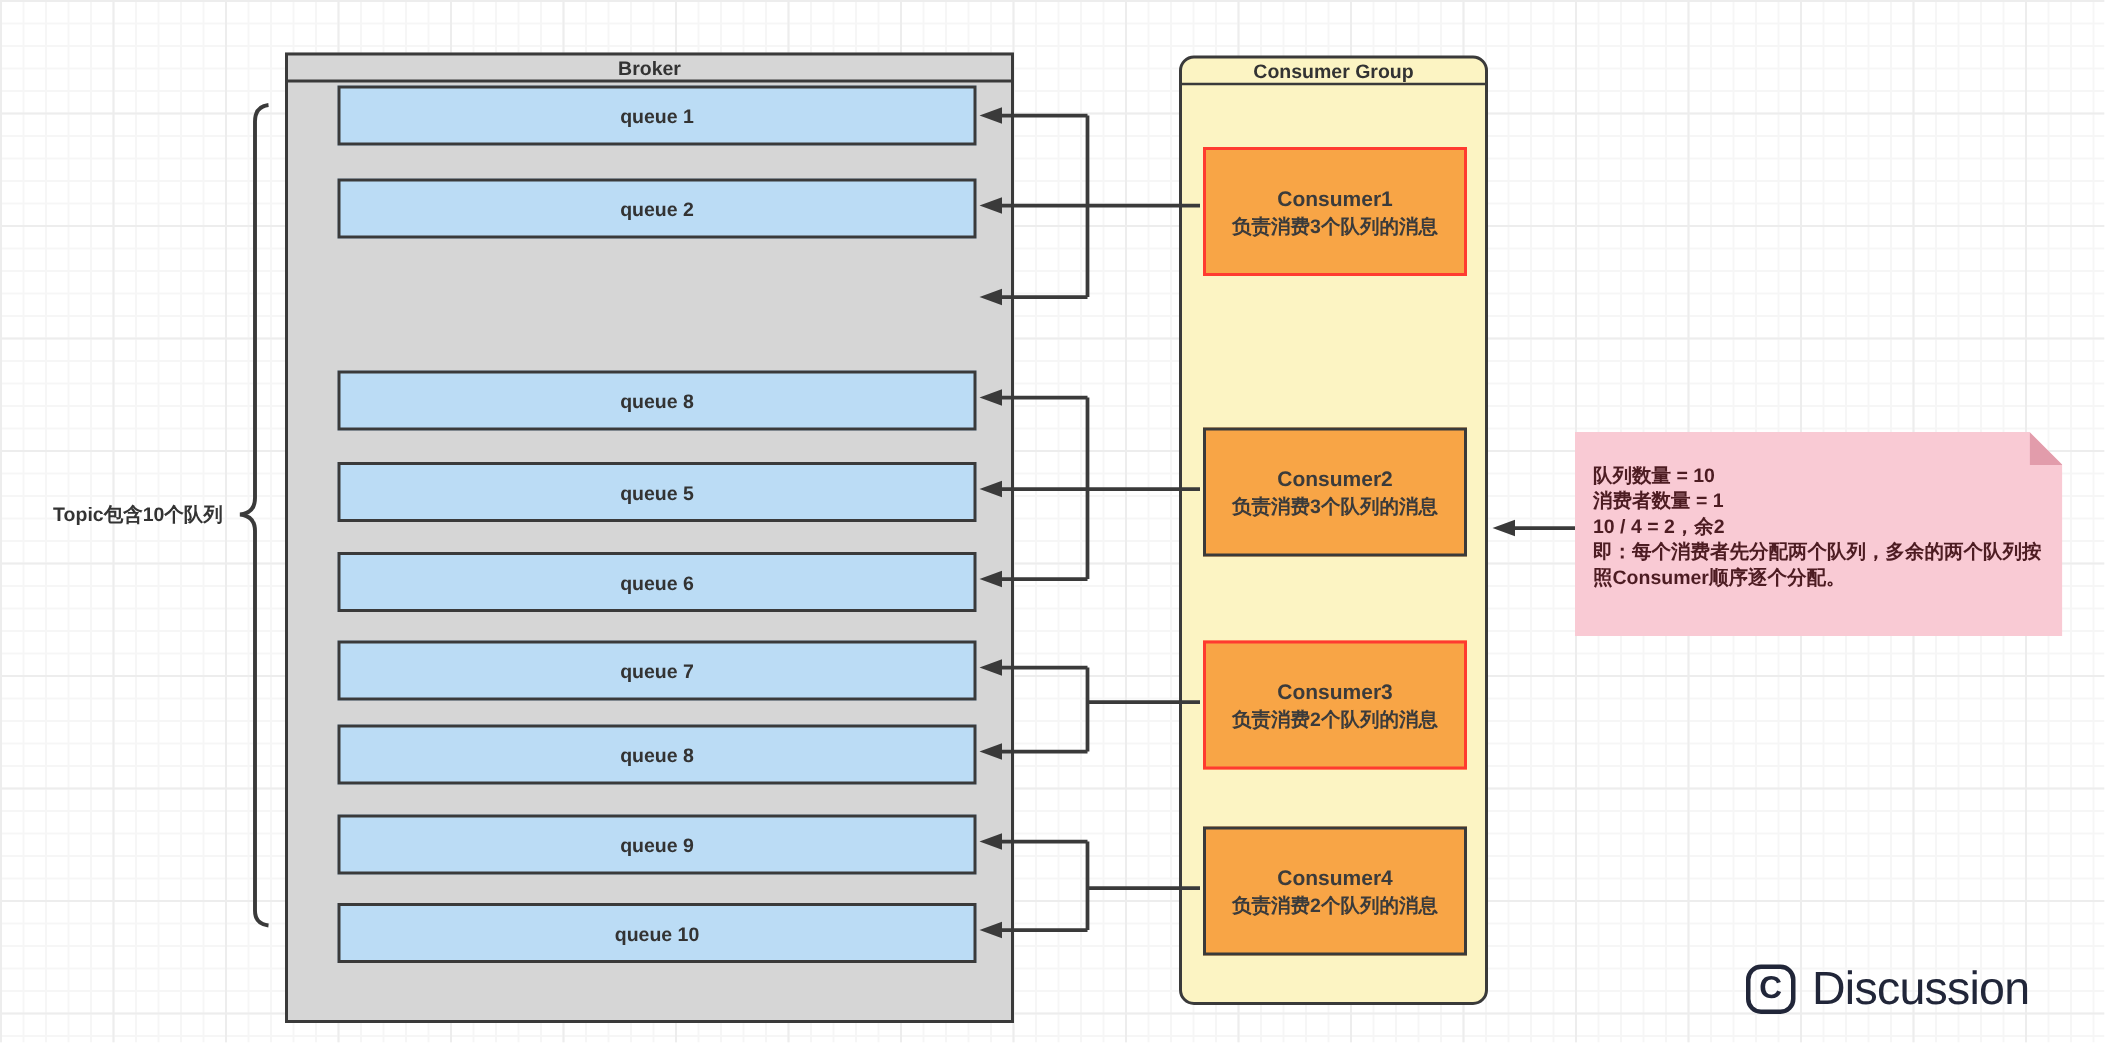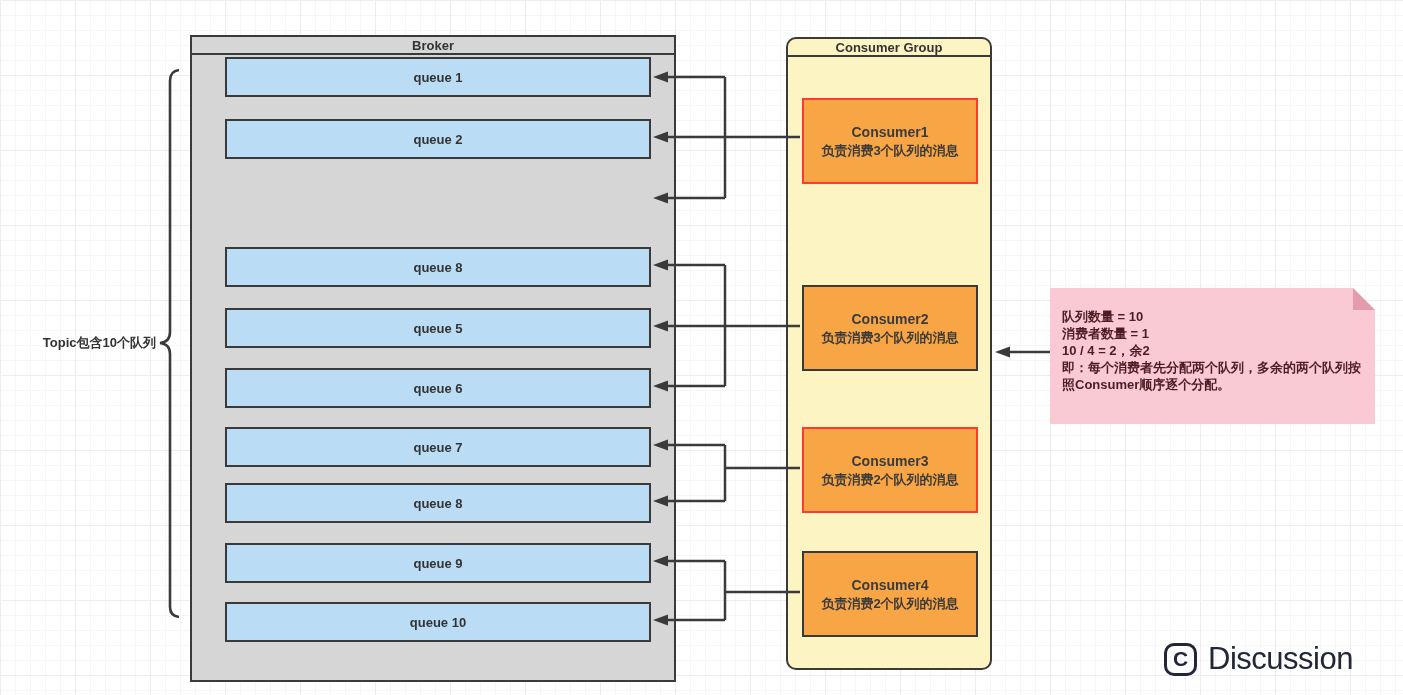--- a/index.html
+++ b/index.html
@@ -45,21 +45,21 @@
     position:absolute;left:14px;width:176px;height:86px;
     background:#f8a546;border:2.5px solid #3a3a3a;box-sizing:border-box;
     display:flex;flex-direction:column;align-items:center;justify-content:center;
     text-align:right;z-index:3;
   }
   .consumer .cname{font-size:14px;font-weight:bold;color:#3b3b3b;line-height:19px;}
   .consumer .cdesc{font-size:13px;font-weight:bold;color:#3b3b3b;line-height:18px;}
 
   
   .topic-label{
-    position:absolute;left:28px;top:334px;width:128px;text-align:right;
+    position:absolute;left:28px;top:334px;width:128px;text-align:center;
     font-size:13px;font-weight:bold;color:#333333;z-index:2;
   }
 
   
   .note{
     position:absolute;left:1050px;top:288px;width:325px;height:136px;
     background:#f9cad4;z-index:2;box-sizing:border-box;
     clip-path:polygon(0 0,calc(100% - 22px) 0,100% 22px,100% 100%,0 100%);
     padding:20px 12px 0 12px;
   }

